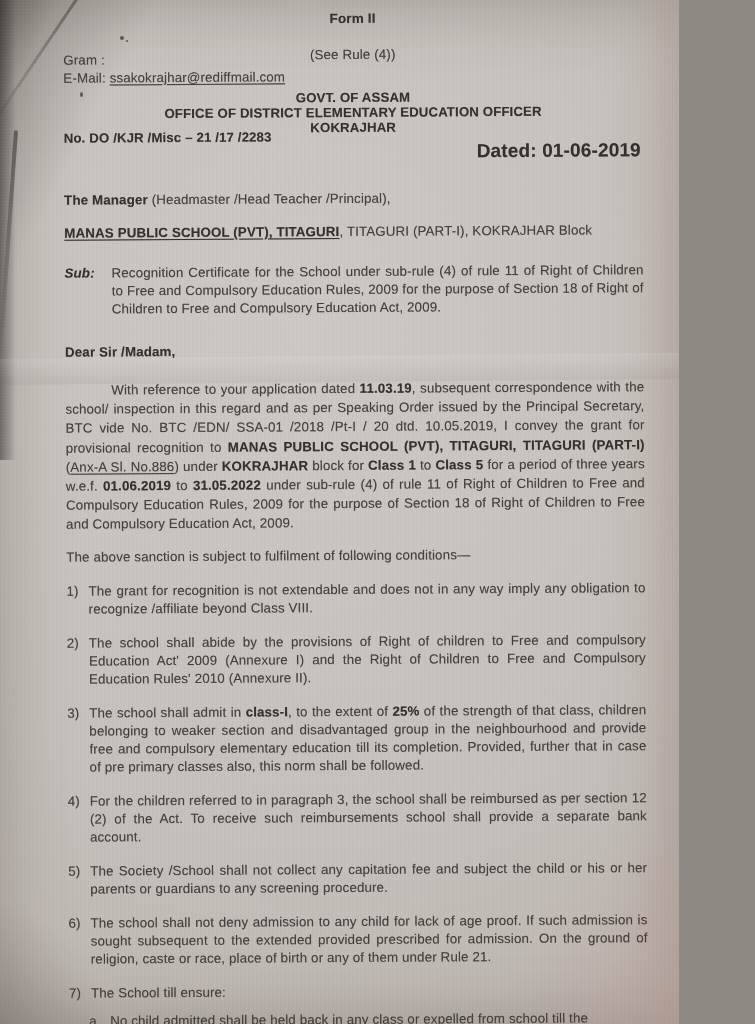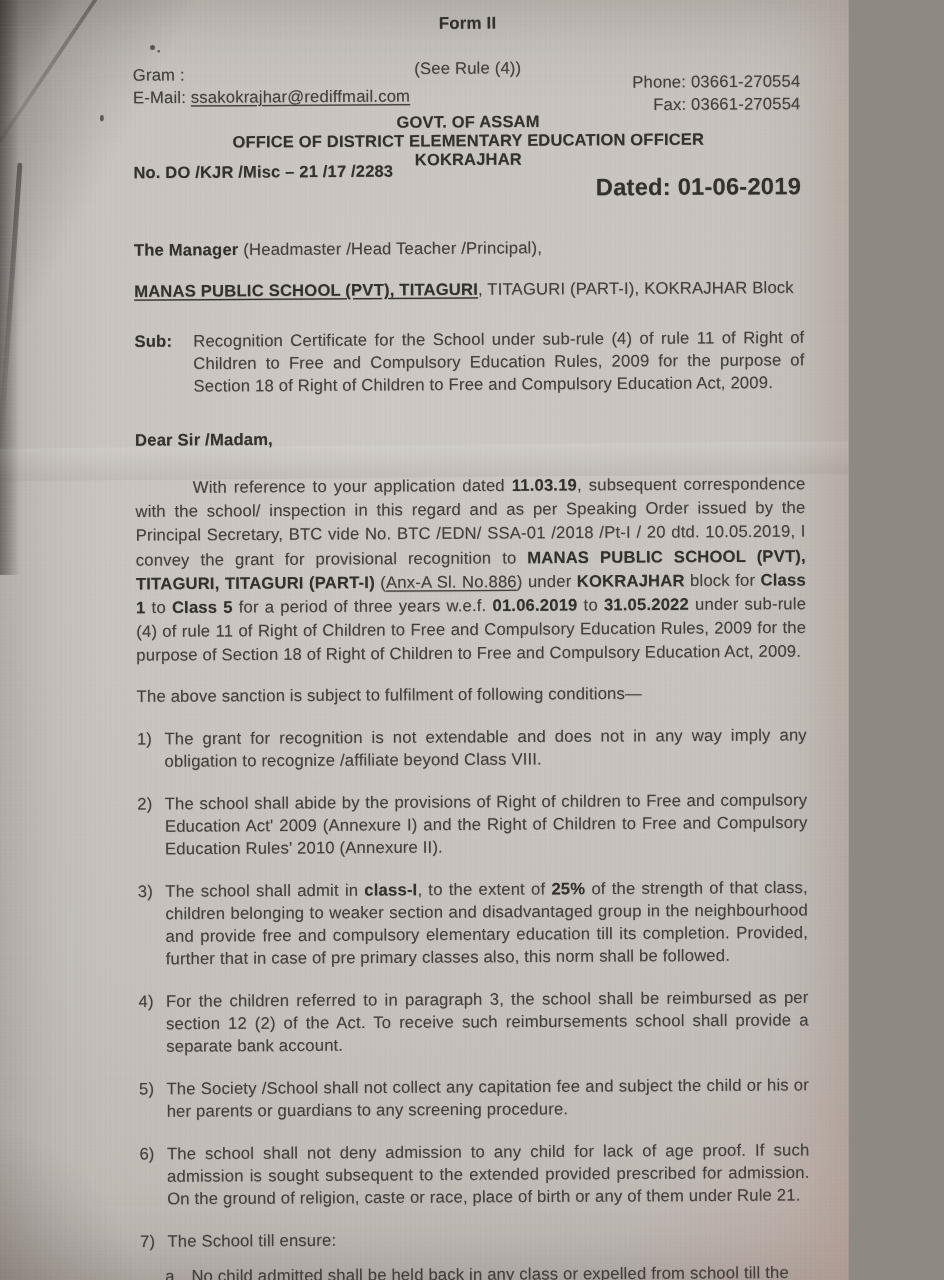--- a/index.html
+++ b/index.html
@@ -9,21 +9,20 @@
   }
   *{ margin:0; padding:0; box-sizing:border-box; }
   html,body{ width:755px; height:1024px; overflow:hidden; background:#8f8984; }
   body{ font-family:"Liberation Sans","DejaVu Sans",sans-serif; }
 
   .scan{
     position:relative; width:679px; height:1024px; overflow:hidden;
     background:
       radial-gradient(ellipse 130% 95% at 45% 32%, #cdc8c3 0%, var(--paper) 52%, #bcb5b0 84%, #ada5a0 100%);
     box-shadow: inset 0 0 70px rgba(80,70,64,0.35);
-    padding-left: 43px;
   }
   
   .grain{
     position:absolute; inset:0; pointer-events:none;
     background-image:
       repeating-linear-gradient(0deg, rgba(255,255,255,0.02) 0 1px, transparent 1px 3px),
       repeating-linear-gradient(90deg, rgba(0,0,0,0.015) 0 1px, transparent 1px 4px);
   }
   
   .shade-tl{ position:absolute; inset:0; pointer-events:none;
@@ -69,21 +68,21 @@
   .contact-left{ position:absolute; top:44px; left:0; }
   .contact-right{ position:absolute; top:52px; right:2px; text-align:right; }
   .org{ position:absolute; top:84px; left:0; width:100%; text-align:center; line-height:15px; font-size:13.2px; }
   .ref-no{ position:absolute; top:122px; left:0; font-size:13.2px; }
   .dated{ position:absolute; top:137px; right:2px; font-size:19px; }
 
   .addressee{ margin-top:26px; }
   .addressee .school-line{ margin-top:15px; }
 
   .subject{ display:flex; margin-top:22px; }
-  .subject .label{ flex:0 0 47px; }
+  .subject .label{ flex:0 0 47px;font-style:italic; }
   .subject .text{ flex:1; }
 
   .salutation{ margin-top:25px; }
 
   .main-para{ margin-top:19px; line-height:19.2px; text-indent:46px; }
 
   .cond-intro{ margin-top:14px; }
 
   .cond{ display:flex; margin-top:13px; }
   .cond .num{ flex:0 0 22px; }
@@ -117,24 +116,20 @@
 
     <header class="letterhead">
       <div class="form-title b">Form II</div>
       <div class="rule-ref">(See Rule (4))</div>
 
       <div class="contact-left">
         <div>Gram :</div>
         <div><span>E-Mail: </span><span class="u">ssakokrajhar@rediffmail.com</span></div>
       </div>
 
-      <div class="contact-right">
-        <div>Phone: 03661-270554</div>
-        <div>Fax: 03661-270554</div>
-      </div>
 
       <div class="org b">
         <div>GOVT. OF ASSAM</div>
         <div>OFFICE OF DISTRICT ELEMENTARY EDUCATION OFFICER</div>
         <div>KOKRAJHAR</div>
       </div>
 
       <div class="ref-no b">No. DO /KJR /Misc – 21 /17 /2283</div>
       <div class="dated b">Dated: 01-06-2019</div>
     </header>

